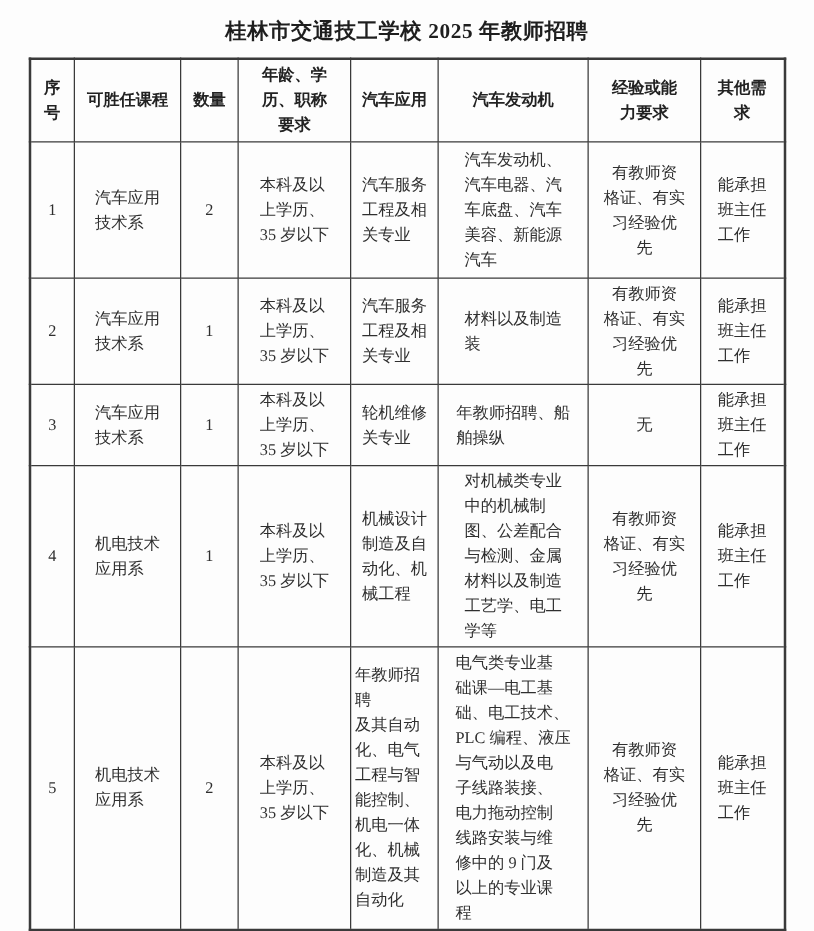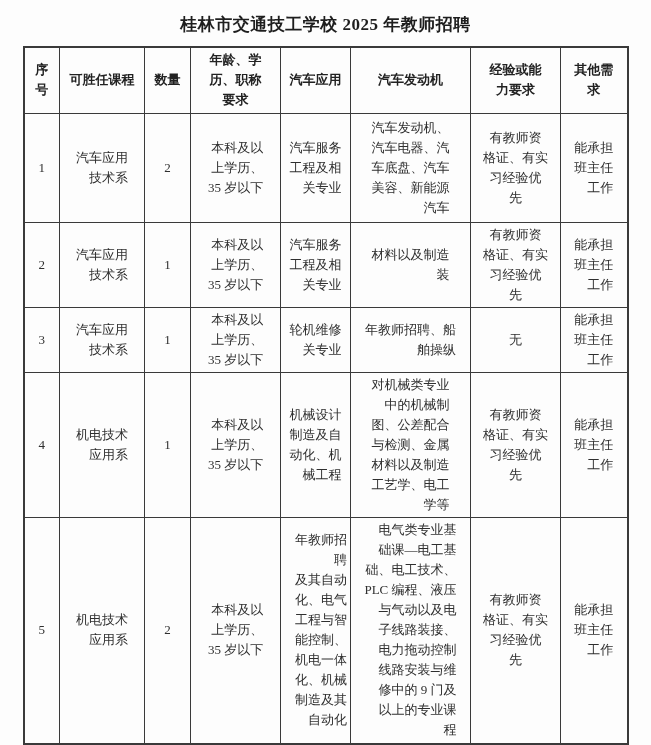--- a/index.html
+++ b/index.html
@@ -41,21 +41,21 @@
     line-height: 20px;
     vertical-align: middle;
     text-align: center;
     overflow: hidden;
   }
   th { font-weight: bold; color: #222; }
   .cell-text { white-space: pre-line; }
   
   td.tl .cell-text, th.tl .cell-text {
     display: inline-block;
-    text-align: right;
+    text-align: left;
   }
   tr.r-head { height: 66px; }
   tr.r1 { height: 109px; }
   tr.r2 { height: 78px; }
   tr.r3 { height: 65px; }
   tr.r4 { height: 143px; }
   tr.r5 { height: 227px; }
 </style>
 </head>
 <body>

